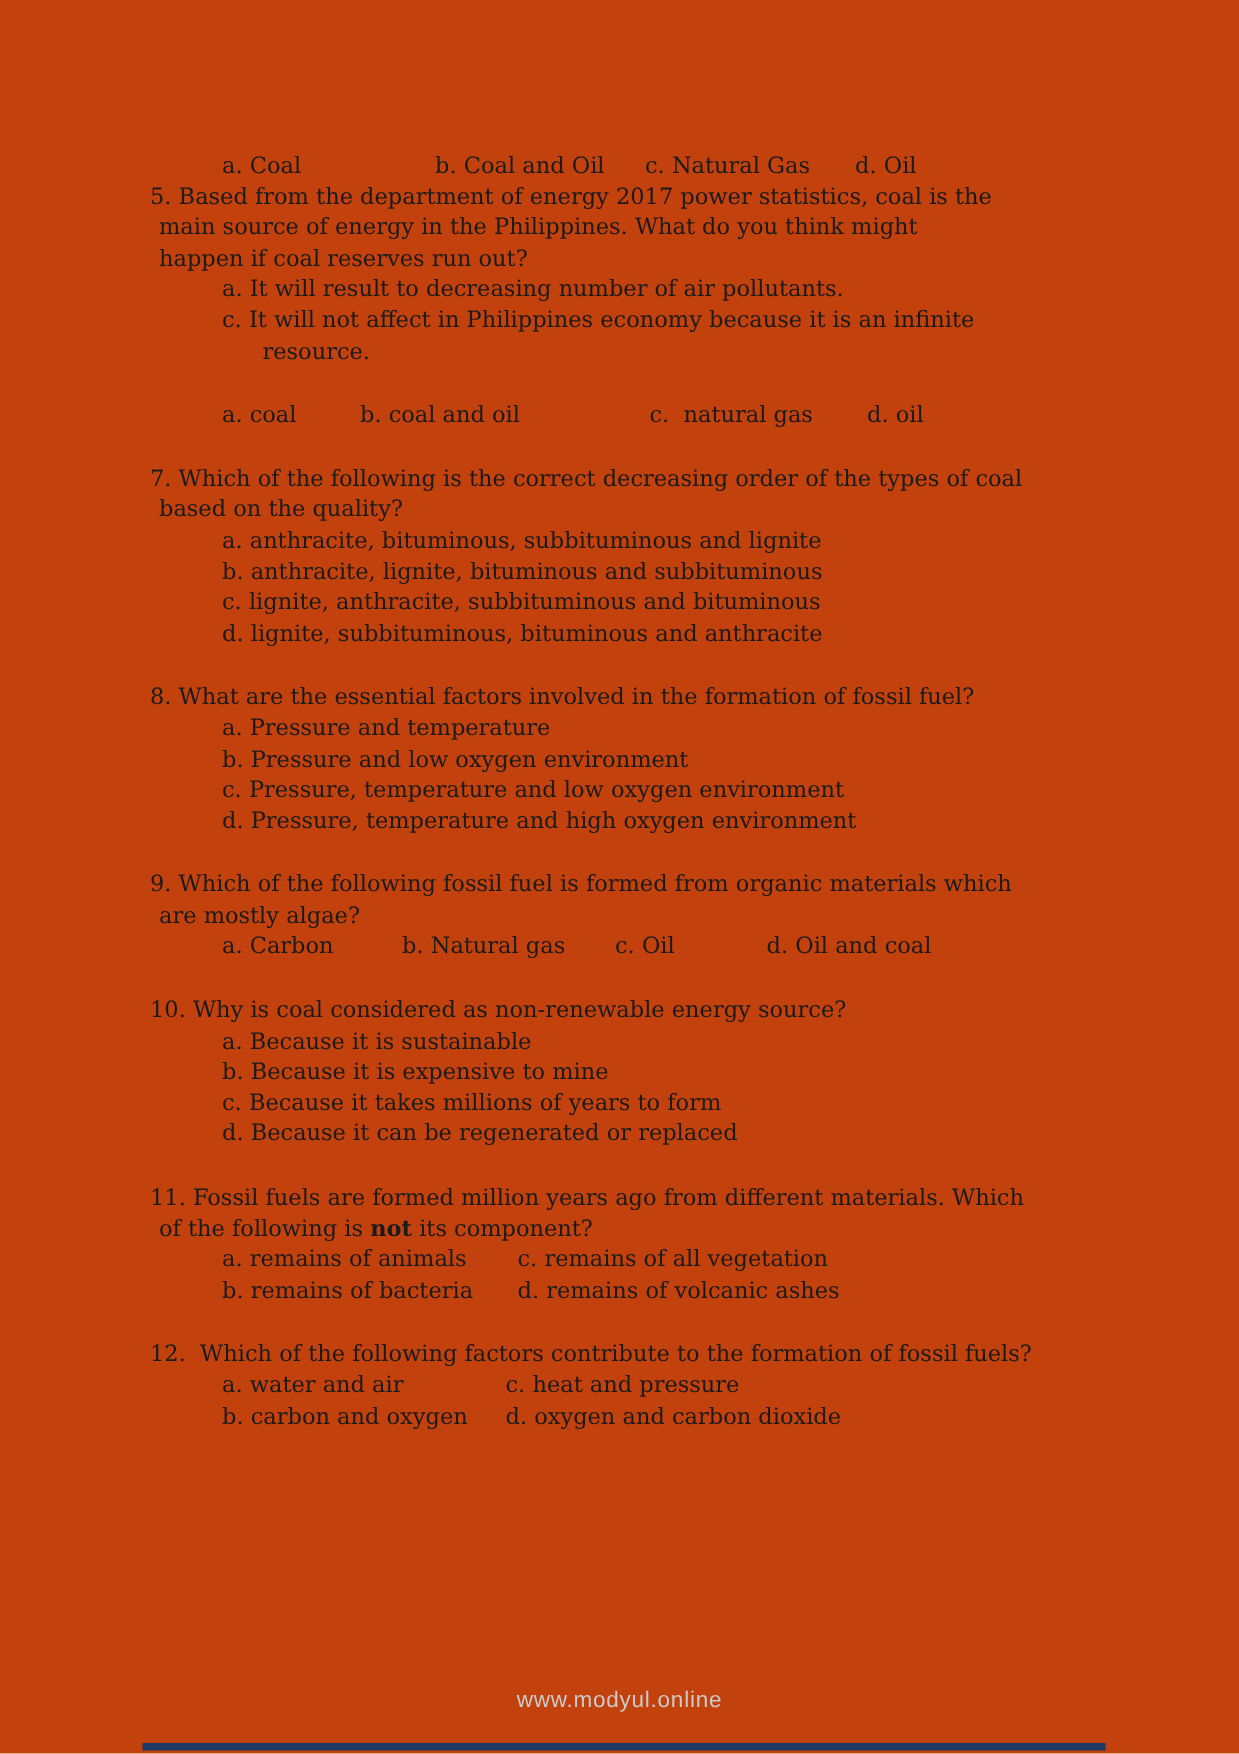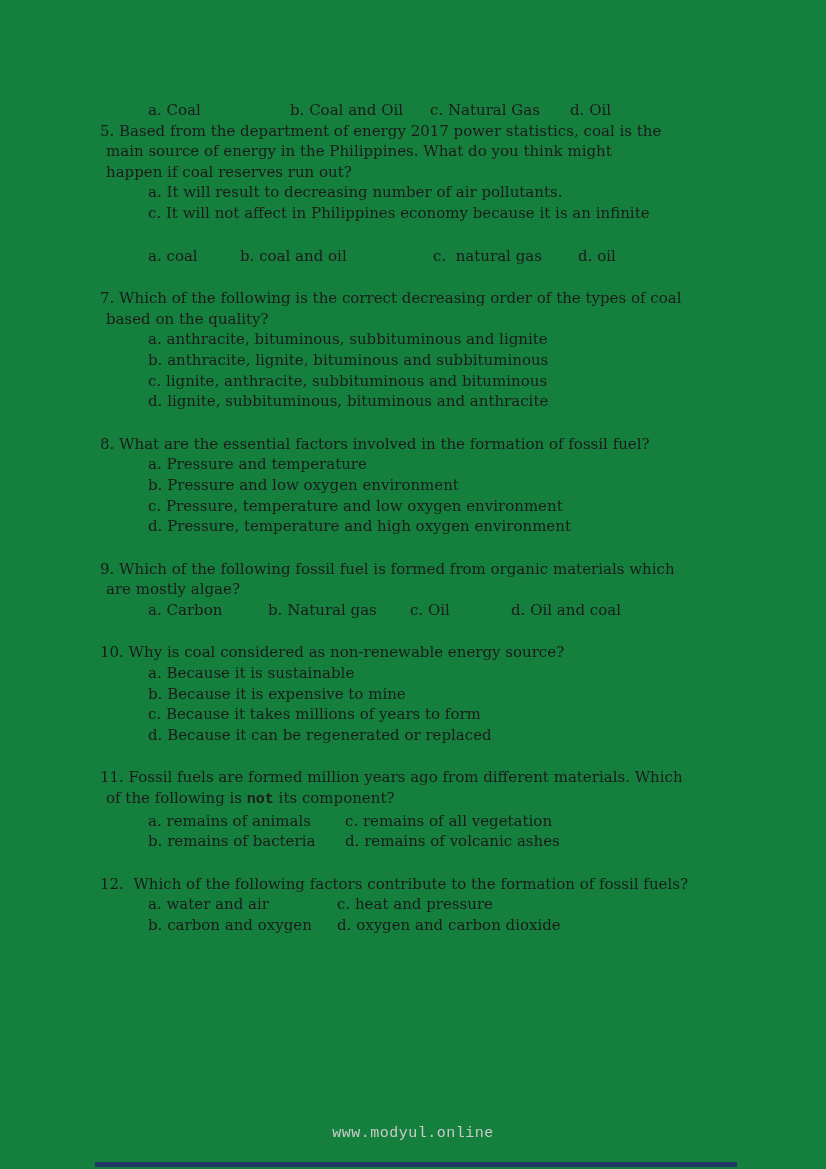--- a/index.html
+++ b/index.html
@@ -1,55 +1,56 @@
 <!DOCTYPE html>
 <html><head>
 <meta charset="utf-8">
 <style>
   html,body{margin:0;padding:0;background:#ffffff;}
   .page{
-    position:relative;width:826px;height:1169px;background:#15803d;overflow:hidden;
+    position:relative;width:826px;height:1169px;background:#c2410c;overflow:hidden;
     font-family:"DejaVu Serif", serif;font-size:15px;line-height:20.6px;color:#1b1b1b;
   }
   .content{position:absolute;top:100px;left:100px;width:660px;}
   .qline,.opt,.optrow{white-space:pre;}
   .question{margin-top:22px;}
   .question.first{margin-top:0;}
   .cont{margin-left:6px;}          
   .opt{margin-left:48px;}           
   .opt.cont2{margin-left:75px;}     
   .optrow{margin-left:48px;}
   .optrow span{display:inline-block;vertical-align:top;}
   
   .q4a{width:142px}.q4b{width:140px}.q4c{width:140px}
   .q6a{width:92px}.q6b{width:193px}.q6c{width:145px}
   .q9a{width:120px}.q9b{width:142px}.q9c{width:101px}
   .q11col{width:197px}
   .q12col{width:189px}
-  b{font-weight:bold;font-family:Liberation Mono, monospace;}
+  b{font-weight:bold;}
   .watermark{
     position:absolute;top:1124px;left:0;width:826px;text-align:center;
-    font-family:Liberation Mono, monospace;font-size:15px;letter-spacing:.5px;color:#cbcbcb;
+    font-family:Liberation Sans, sans-serif;font-size:15px;letter-spacing:.5px;color:#cbcbcb;
   }
   .footer-bar{position:absolute;top:1162px;left:95px;width:642px;height:5px;background:#1f3864;}
 </style>
 </head>
 <body>
 
 <div class="page">
   <div class="content">
 
     <div class="optrow"><span class="q4a">a. Coal</span><span class="q4b">b. Coal and Oil</span><span class="q4c">c. Natural Gas</span><span>d. Oil</span></div>
 
     <section class="question first">
       <div class="qline">5. Based from the department of energy 2017 power statistics, coal is the</div>
       <div class="qline cont">main source of energy in the Philippines. What do you think might</div>
       <div class="qline cont">happen if coal reserves run out?</div>
       <div class="opt">a. It will result to decreasing number of air pollutants.</div>
       <div class="opt">c. It will not affect in Philippines economy because it is an infinite</div>
+      <div class="opt cont2">resource.</div>
     </section>
 
     <section class="question">
       <div class="optrow"><span class="q6a">a. coal</span><span class="q6b">b. coal and oil</span><span class="q6c">c.  natural gas</span><span>d. oil</span></div>
     </section>
 
     <section class="question">
       <div class="qline">7. Which of the following is the correct decreasing order of the types of coal</div>
       <div class="qline cont">based on the quality?</div>
       <div class="opt">a. anthracite, bituminous, subbituminous and lignite</div>

